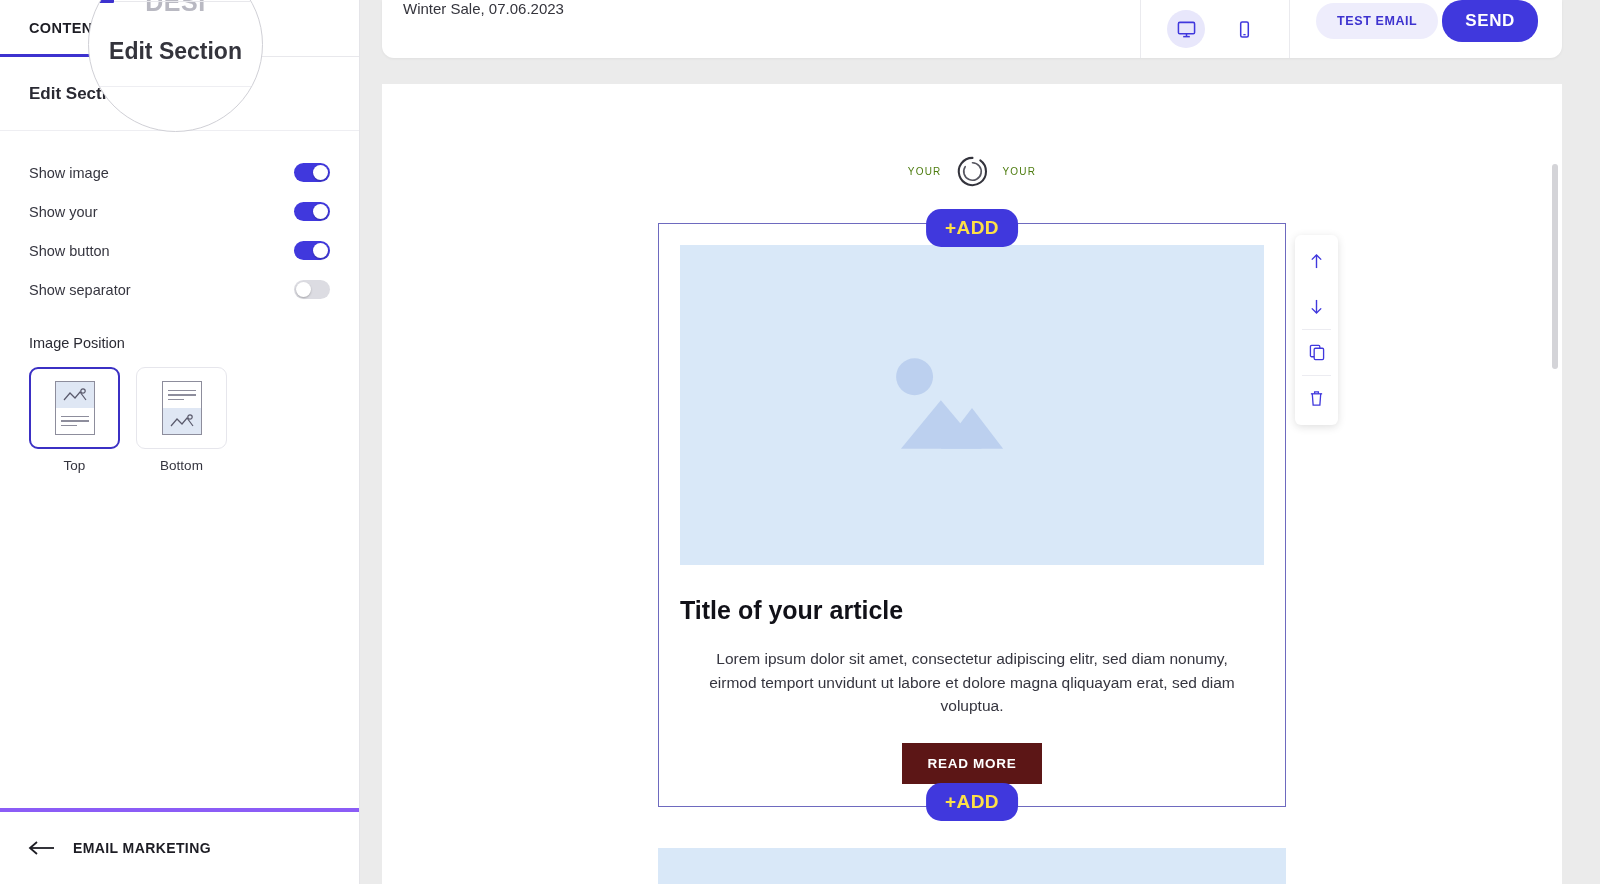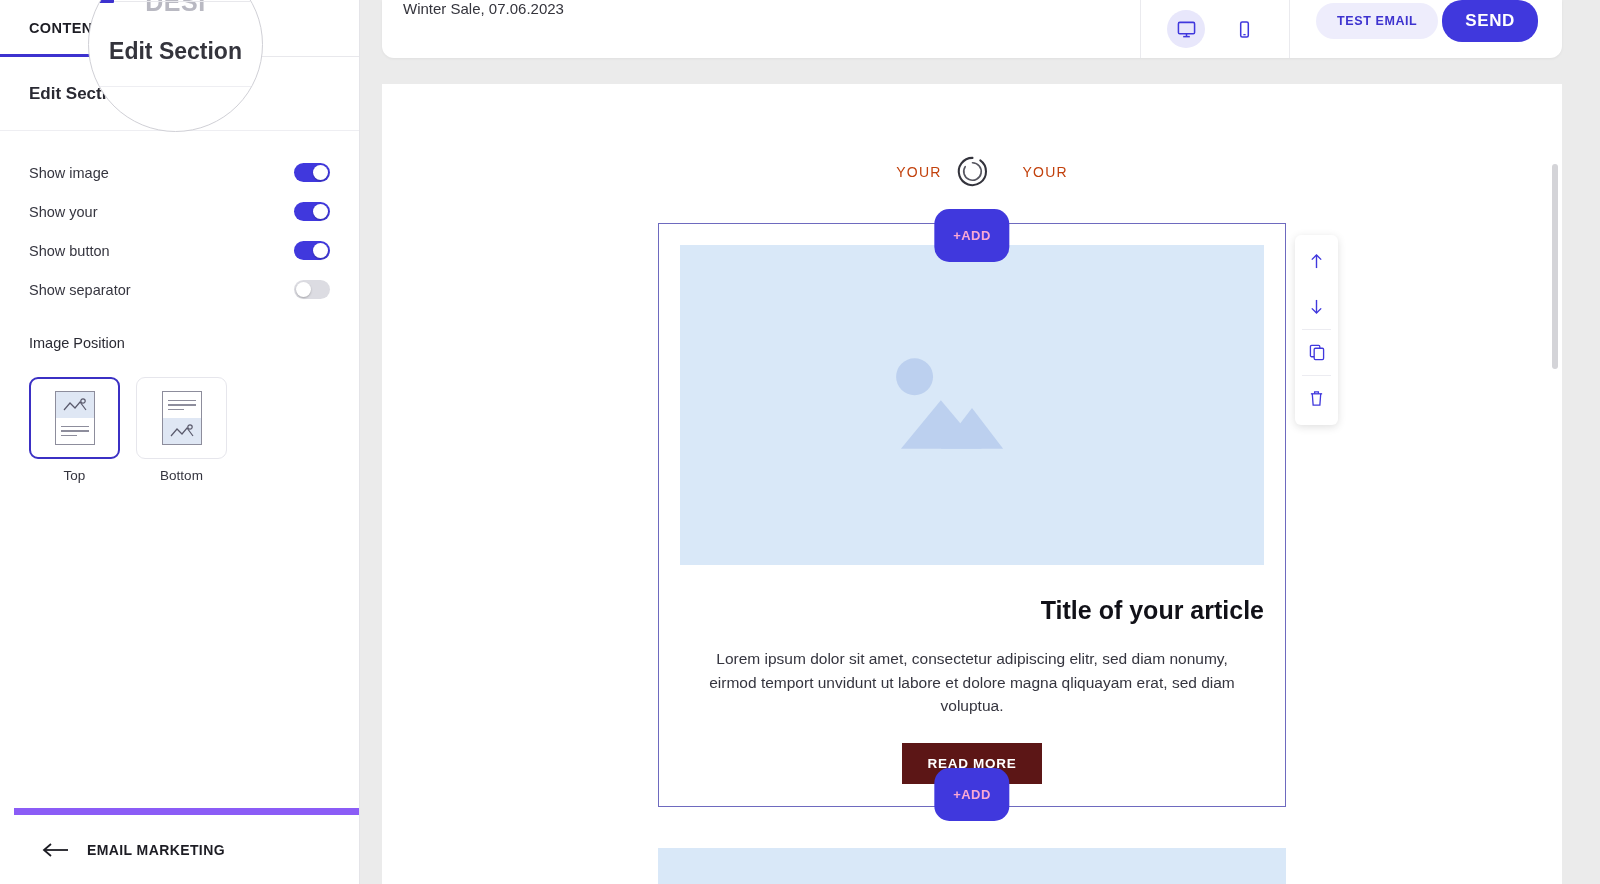--- a/index.html
+++ b/index.html
@@ -56,21 +56,21 @@
   .switch.off { background: #dcdce2; }
   .switch .knob {
     position: absolute; top: 2px; width: 15px; height: 15px;
     border-radius: 50%; background: #fff;
     box-shadow: 0 1px 2px rgba(0,0,0,.25);
   }
   .switch.on .knob { right: 2px; }
   .switch.off .knob { left: 2px; }
 
   .position-block { padding: 26px 29px 0 29px; }
-  .position-title { font-size: 14.5px; color: #2a2a33; margin-bottom: 18px; }
+  .position-title { font-size: 14.5px; color: #2a2a33; margin-bottom: 8px; }
   .position-opts { display: flex; gap: 16px; }
   .pos-opt { width: 91px; text-align: center; margin-top: 8px; }
   .pos-card {
     width: 91px; height: 82px; border-radius: 9px;
     display: flex; align-items: center; justify-content: center;
     cursor: pointer; background: #fff;
   }
   .pos-card.selected { border: 2px solid #3b30c4; }
   .pos-card.unselected { border: 1px solid #e6e6ec; }
   .thumb {
@@ -84,24 +84,23 @@
   .thumb-txt {
     flex: 1 1 50%; display: flex; flex-direction: column;
     justify-content: center; gap: 3px; padding: 0 5px;
   }
   .thumb-line { height: 1.6px; background: #8d8d9c; }
   .thumb-line.s { width: 60%; }
   .pos-label { font-size: 13.5px; color: #35353f; margin-top: 9px; }
 
   .sidebar-spacer { flex: 1; }
   .sidebar-footer {
-    height: 76px; border-top: 7px solid #8b5cf6;
+    height: 76px; border-top: 4px solid #8b5cf6;
     display: flex; align-items: center; padding-left: 28px; gap: 17px;
     cursor: pointer;
-    margin-left: 14px;
   }
   .footer-label {
     font-size: 14px; font-weight: bold; letter-spacing: 0.4px; color: #1d1d24;
   }
 
   
   .loupe {
     position: absolute; left: 88px; top: -43px;
     width: 175px; height: 175px; border-radius: 50%;
     border: 1px solid #d0d0d6; background: #ffffff;
@@ -164,47 +163,47 @@
 
   .canvas-wrap {
     position: absolute; left: 22px; top: 84px; right: 38px; bottom: 0;
     background: #fff; overflow: hidden;
   }
   .canvas-scroll { position: relative; width: 100%; height: 100%; }
   .logo-row {
     display: flex; align-items: center; justify-content: center;
     gap: 13px; padding-top: 70px;
   }
-  .logo-word { font-size: 14px; color: #c2410c; letter-spacing: 1.2px; margin-left: 20px; }
+  .logo-word { font-size: 10px; color: #4d7c0f; letter-spacing: 1.2px; }
 
   .section {
     position: relative; width: 628px; margin: 34px auto 0 auto;
     border: 1px solid #6e6abf;
   }
   .sec-inner { padding: 21px 21px 22px 21px; }
   .img-placeholder { width: 100%; height: 320px; background: #d9e8f8; position: relative; }
   .article-title {
-    text-align: right; font-size: 25px; font-weight: bold;
+    text-align: left; font-size: 25px; font-weight: bold;
     color: #111118; margin-top: 31px;
   }
   .article-body {
     text-align: center; font-size: 15.5px; line-height: 1.52;
     color: #35353f; margin: 22px 16px 0 16px;
   }
   .read-more {
     display: block; margin: 25px auto 0 auto;
     background: #5c1616; color: #ffffff; border: none; cursor: pointer;
     font-family: inherit; font-size: 13.5px; font-weight: bold; letter-spacing: 0.7px;
     padding: 13px 26px;
   }
   .add-pill {
     position: absolute; left: 50%; transform: translateX(-50%);
-    background: #4038dd; color: #f9a8d4; border: none; cursor: pointer;
-    font-family: inherit; font-size: 13px; font-weight: bold; letter-spacing: 0.4px;
-    padding: 19px 19px; border-radius: 15px; z-index: 12;
+    background: #4038dd; color: #fde047; border: none; cursor: pointer;
+    font-family: inherit; font-size: 19px; font-weight: bold; letter-spacing: 0.4px;
+    padding: 8px 19px; border-radius: 15px; z-index: 12;
   }
   .add-top { top: -15px; }
   .add-bottom { bottom: -15px; }
 
   .sec-toolbar {
     position: absolute; left: 100%; top: 11px; margin-left: 10px;
     width: 43px; background: #fff; border-radius: 6px;
     box-shadow: 0 2px 9px rgba(0,0,0,.13);
     display: flex; flex-direction: column; align-items: center;
     padding: 4px 0; z-index: 15;

